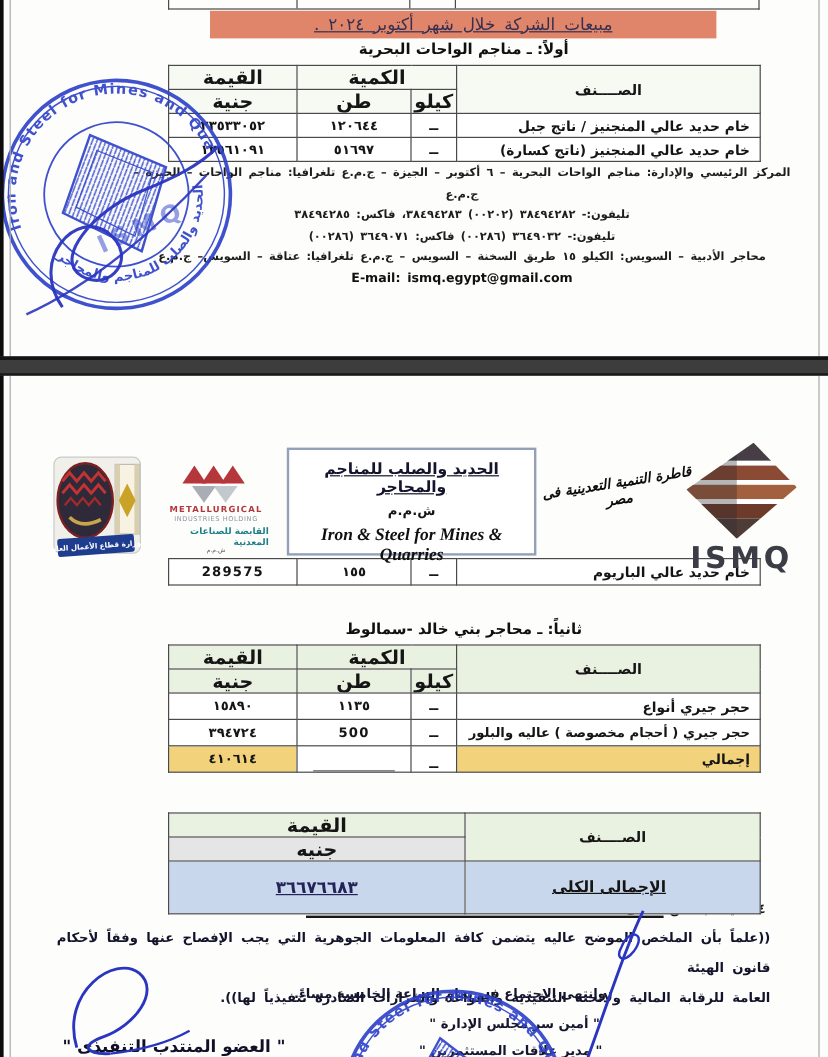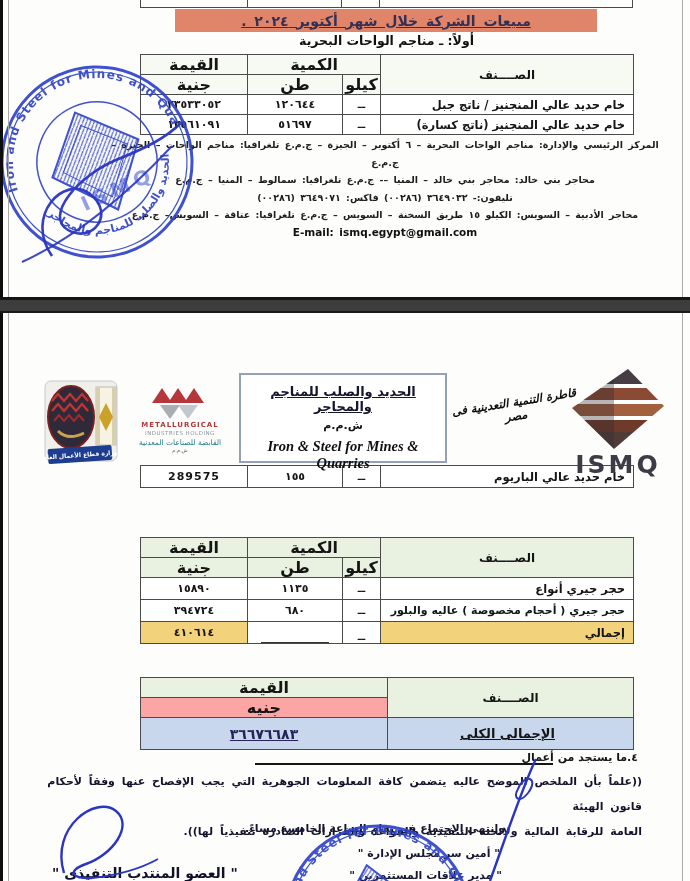--- a/index.html
+++ b/index.html
@@ -13,21 +13,21 @@
   .separator{position:absolute;left:0;right:0;top:297px;height:16px;z-index:50;
              background:#3d3d3d;border-top:3px solid #141414;border-bottom:2px solid #1a1a1a;box-sizing:border-box;}
   
   .toprow{position:absolute;left:140px;top:0;width:493px;height:8px;display:flex;
           border-left:1.6px solid #4a4a4a;border-right:1.6px solid #4a4a4a;border-bottom:1.6px solid #4a4a4a;box-sizing:border-box;}
   .toprow span{display:block;height:100%;box-sizing:border-box;border-right:1.6px solid #4a4a4a;}
   .toprow span:last-child{border-right:none;}
   
   .pinkband{position:absolute;left:175px;top:9px;width:422px;height:23px;background:#e0846a;
             display:flex;align-items:center;justify-content:center;z-index:2;}
-  .pinkband .t{font-size:14px;font-weight:bold;color:#333052;direction:rtl;text-decoration:underline;word-spacing:3px;}
+  .pinkband .t{font-size:14px;font-weight:normal;color:#333052;direction:rtl;text-decoration:underline;word-spacing:3px;}
   .secthead{position:absolute;left:140px;width:493px;text-align:center;font-weight:bold;
             font-size:12.5px;direction:rtl;color:#101010;}
   
   .dt{border-collapse:collapse;table-layout:fixed;position:absolute;background:#fff;z-index:1;}
   .dt td{border:1.6px solid #4a4a4a;text-align:center;vertical-align:middle;font-weight:bold;
          color:#151515;padding:0;overflow:hidden;}
   .dt .item{text-align:right;padding:0 8px 0 2px;direction:rtl;font-size:11.5px;}
   .dt .num{font-size:11px;letter-spacing:1px;direction:ltr;}
   .dt .hdr{font-size:16px;direction:rtl;}
   .hg1 td{background:#f7faf3;}
@@ -42,21 +42,21 @@
   .contacts .web{direction:ltr;display:inline-block;font-size:9.5px;color:#3b63c4;text-decoration:underline;line-height:12px;}
   
   .titlebox{position:absolute;left:239px;top:60px;width:208px;height:90px;border:2px solid #94a0b8;
             background:#fff;box-sizing:border-box;text-align:center;padding-top:9px;z-index:2;}
   .titlebox .ar{direction:rtl;font-size:13px;font-weight:bold;color:#14142c;text-decoration:underline;}
   .titlebox .lg{direction:rtl;font-size:11px;font-weight:bold;margin-top:5px;}
   .titlebox .en{font-family:"Liberation Serif",serif;font-style:italic;font-weight:bold;font-size:14.5px;margin-top:6px;color:#101010;}
   .mih{position:absolute;left:136px;top:72px;width:88px;text-align:center;z-index:2;}
   .mih .l1{color:#b5373b;font-size:7px;font-weight:bold;letter-spacing:1px;}
   .mih .l2{color:#8d949c;font-size:5.5px;letter-spacing:.5px;margin-top:1px;}
-  .mih .l3{color:#1d7f86;font-size:7.5px;font-weight:normal;direction:rtl;margin-top:2px;}
+  .mih .l3{color:#1d7f86;font-size:7.5px;font-weight:bold;direction:rtl;margin-top:2px;text-align:right;}
   .mih .l4{color:#555;font-size:5px;direction:rtl;}
   .ministry{position:absolute;left:44px;top:66px;z-index:2;}
   .slogan{position:absolute;left:450px;top:82px;width:130px;transform:rotate(-9deg);direction:rtl;
           font-size:11.5px;font-weight:bold;font-style:italic;color:#0d0d0d;text-align:center;z-index:2;}
   .ismqlogo{position:absolute;left:568px;top:56px;width:100px;text-align:center;z-index:2;}
   .ismqlogo .word{font-size:25px;font-weight:bold;letter-spacing:3px;color:#3c3c46;margin-top:1px;}
   .monthly{position:absolute;left:88px;top:338px;width:500px;text-align:center;direction:rtl;
            font-size:13px;font-weight:bold;color:#0e0e0e;}
   .item4wrap{position:absolute;left:40px;top:438px;right:52px;height:16px;direction:rtl;font-size:11px;font-weight:bold;}
   .item4line{position:absolute;left:255px;top:450px;width:298px;border-bottom:2px solid #161616;}
@@ -118,21 +118,21 @@
         <td class="num">١٢٥٦١٠٩١</td>
         <td class="num">٥١٦٩٧</td>
         <td class="num">ــ</td>
         <td class="item">خام حديد عالي المنجنيز (ناتج كسارة)</td>
       </tr>
     </tbody>
       </table>
 
     <div class="contacts">
       <div>المركز الرئيسي والإدارة: مناجم الواحات البحرية – ٦ أكتوبر – الجيزة – ج.م.ع    تلغرافيا: مناجم الواحات – الجيزة – ج.م.ع</div>
-      <div>محاجر بني خالد: محاجر بني خالد – المنيا –- ج.م.ع    تلغرافيا: سمالوط – المنيا – ج.م.ع</div>
+      <div>تليفون:- ٣٨٤٩٤٢٨٢ (٠٠٢٠٢) ٣٨٤٩٤٢٨٣، فاكس: ٣٨٤٩٤٢٨٥</div>
       <div>تليفون:- ٣٦٤٩٠٣٢ (٠٠٢٨٦) فاكس: ٣٦٤٩٠٧١ (٠٠٢٨٦)</div>
       <div>محاجر الأدبية – السويس: الكيلو ١٥ طريق السخنة – السويس – ج.م.ع    تلغرافيا: عتاقة – السويس– ج.م.ع</div>
       <div class="email">E-mail: ismq.egypt@gmail.com</div>
     </div>
 
     <svg class="stamp1" width="206" height="212" viewBox="0 0 206 212">
       <defs>
         <pattern id="hat" width="5" height="5" patternUnits="userSpaceOnUse">
           <path d="M0,5 L5,0" stroke="#2f43c9" stroke-width="1.2"></path>
         </pattern>
@@ -234,20 +234,21 @@
       <tbody>
           <tr style="height:22px">
         <td class="num">289575</td>
         <td class="num">١٥٥</td>
         <td class="num">ــ</td>
         <td class="item">خام حديد عالي الباريوم</td>
       </tr>
     </tbody>
       </table>
 
+    <div class="secthead" style="top:203px">ثانياً: ـ محاجر بني خالد -سمالوط</div>
 
     <table class="dt" style="left:140px;top:224px;width:493px">
       <colgroup>
           <col style="width:107px">
           <col style="width:95px">
           <col style="width:38px">
           <col style="width:253px">
         </colgroup>
       <tbody>
           <tr class="hg2" style="height:16px">
@@ -261,21 +262,21 @@
         <td class="hdr">كيلو</td>
       </tr>
       <tr style="height:22px">
         <td class="num">١٥٨٩٠</td>
         <td class="num">١١٣٥</td>
         <td class="num">ــ</td>
         <td class="item">حجر جيري أنواع</td>
       </tr>
       <tr style="height:22px">
         <td class="num">٣٩٤٧٢٤</td>
-        <td class="num">٦٨٠</td>
+        <td class="num">500</td>
         <td class="num">ــ</td>
         <td class="item" style="font-size:11px">حجر جيري ( أحجام مخصوصة ) عاليه والبلور</td>
       </tr>
       <tr style="height:22px">
         <td class="num yl" style="vertical-align:top;padding-top:4px">٤١٠٦١٤</td>
         <td>
               <div class="uline"></div>
             </td>
         <td class="num" style="vertical-align:bottom">ــ</td>
         <td class="item yl" style="vertical-align:top;padding-top:4px">إجمالي</td>
@@ -288,23 +289,23 @@
       <colgroup>
           <col style="width:247px">
           <col style="width:246px">
         </colgroup>
       <tbody>
           <tr class="hg2" style="height:16px">
         <td class="hdr">القيمة</td>
         <td class="hdr" rowspan="2" style="font-size:12px">الصــــنف</td>
       </tr>
       <tr style="height:19px">
-        <td class="hdr" style="background:#fca5a5">جنيه</td>
-      </tr>
-      <tr style="height:32px">
+        <td class="hdr" style="background:#e5e5e5">جنيه</td>
+      </tr>
+      <tr style="height:44px">
         <td class="num blu" style="font-size:14px;letter-spacing:2px;text-decoration:underline;color:#23235a">٣٦٦٧٦٦٨٣</td>
         <td class="item blu" style="font-size:13px;text-align:center;text-decoration:underline">الإجمالى الكلى</td>
       </tr>
     </tbody>
       </table>
 
     <div class="item4wrap">٤.ما يستجد من أعمال</div>
     <div class="item4line"></div>
 
     <div class="disc">

